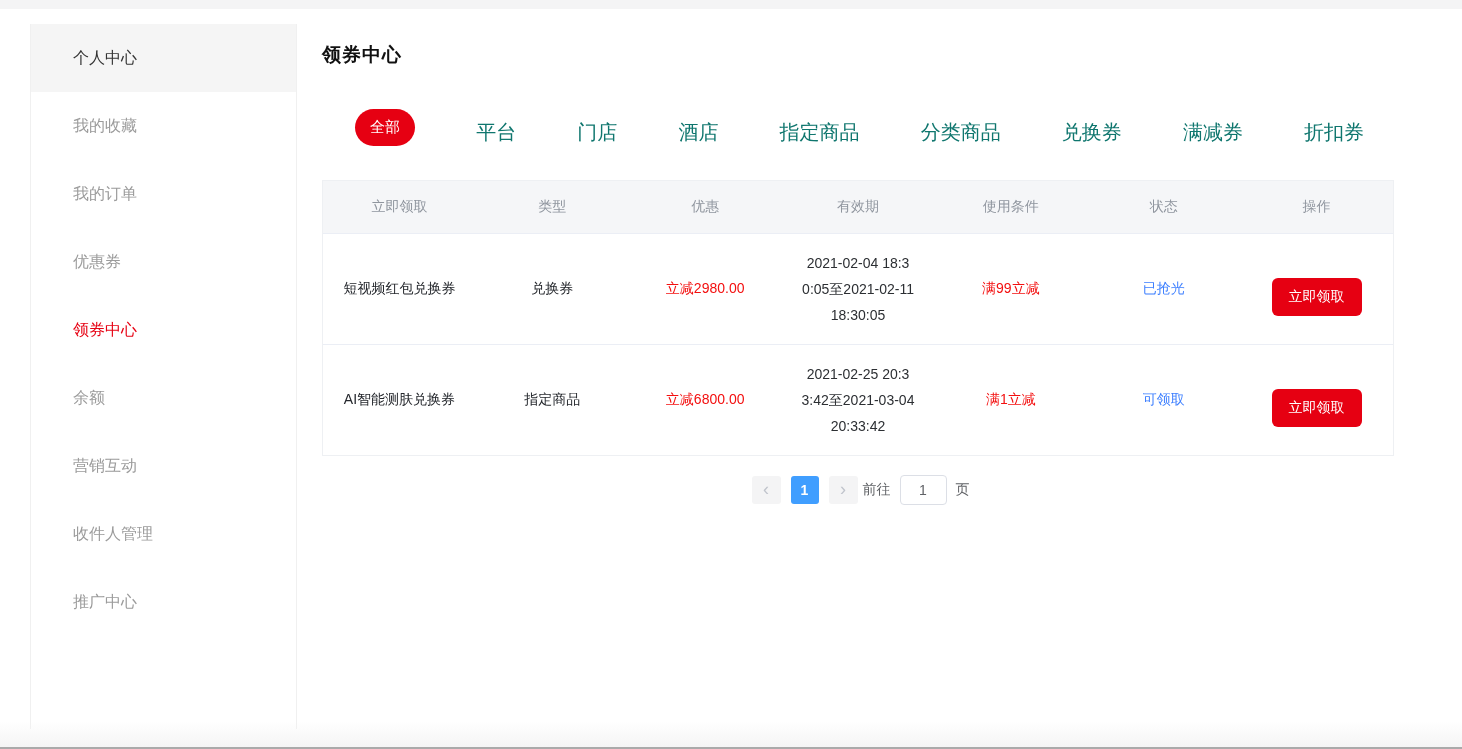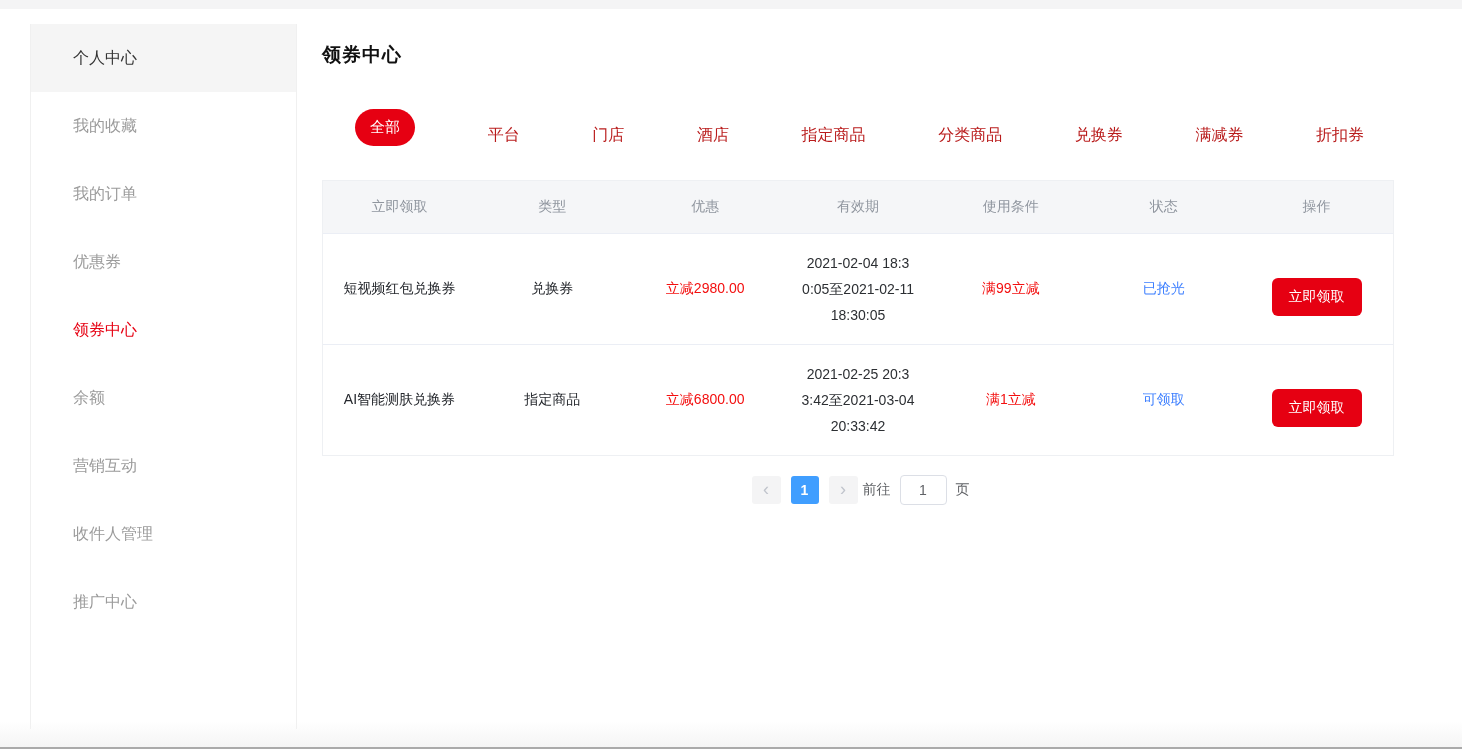--- a/index.html
+++ b/index.html
@@ -50,21 +50,21 @@
     font-size:19px; font-weight:bold; color:#111111;
     letter-spacing:1px;
   }
 
   .tabs {
     position:absolute; top:66px; left:0; right:0; height:38px;
     display:flex; justify-content:space-between; align-items:flex-end;
     padding:0 30px 0 33px;
   }
   .tab {
-    font-size:16px; color:#b91c1c; cursor:pointer; white-space:nowrap;
+    font-size:20px; color:#0f766e; cursor:pointer; white-space:nowrap;
   }
   .tab.is-active {
     background:#e60012; color:#ffffff;
     font-size:15px;
     padding:9px 15px;
     border-radius:19px;
   }
 
   
   .coupon-table {

